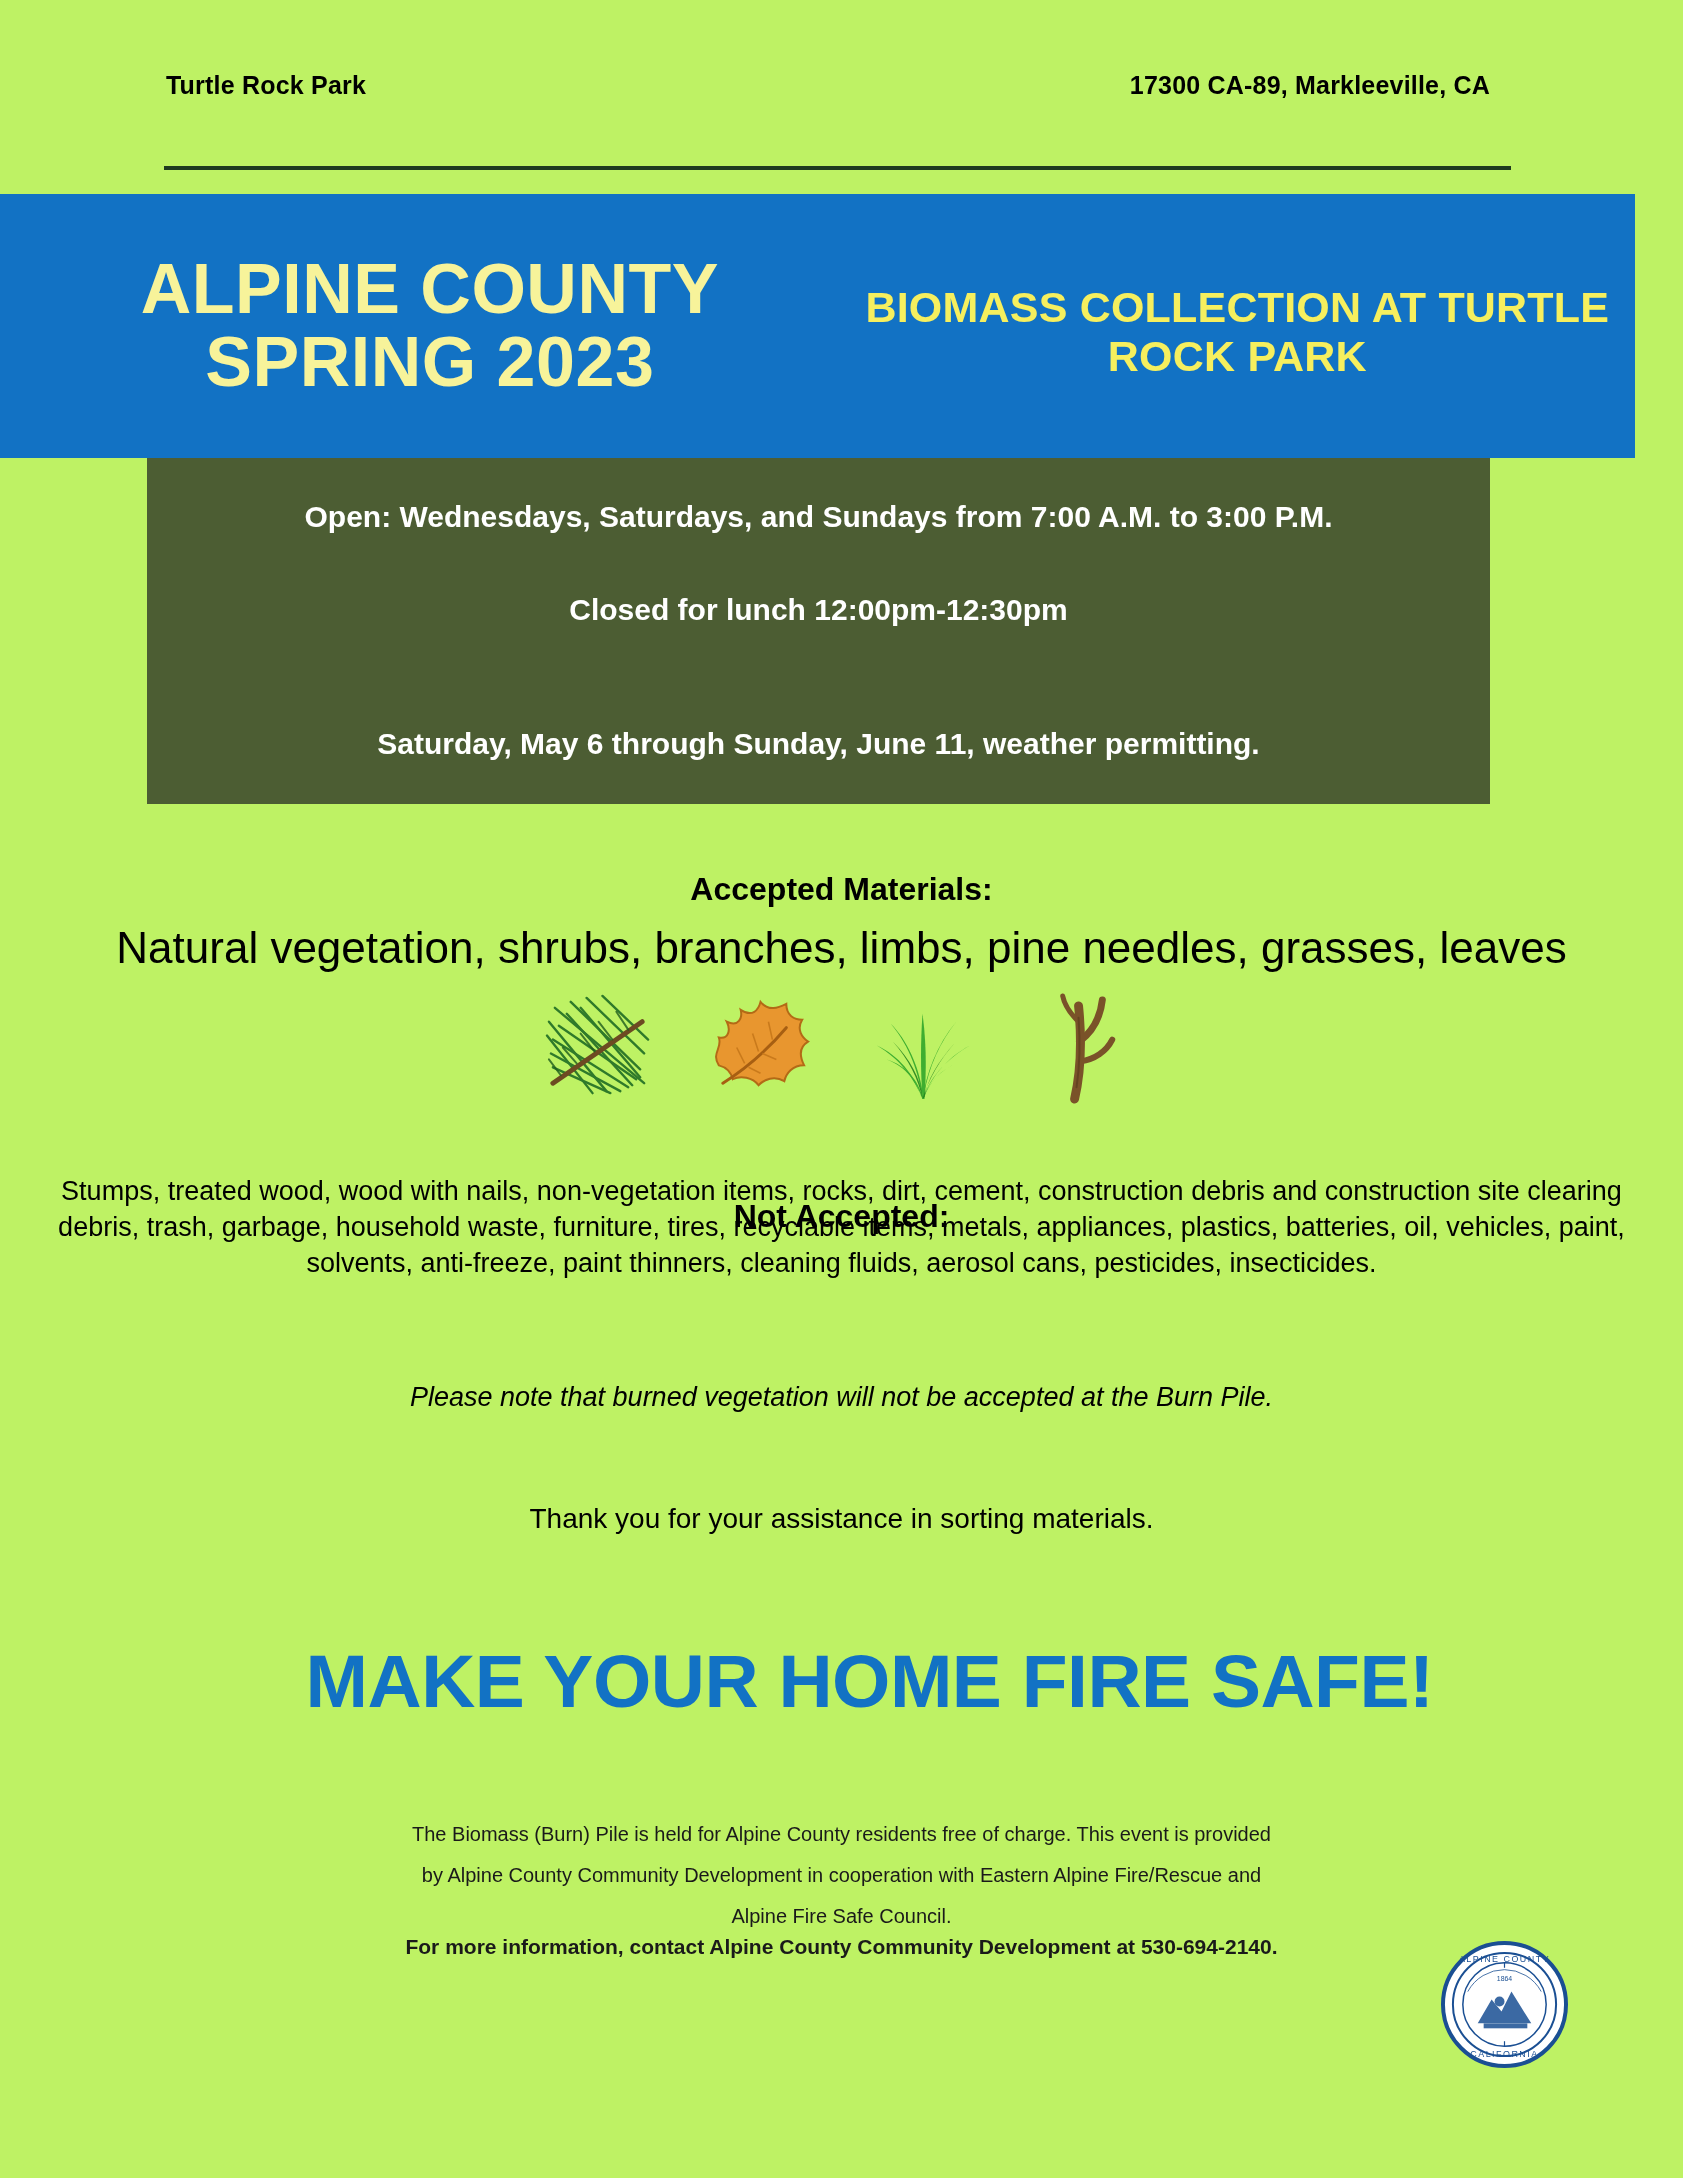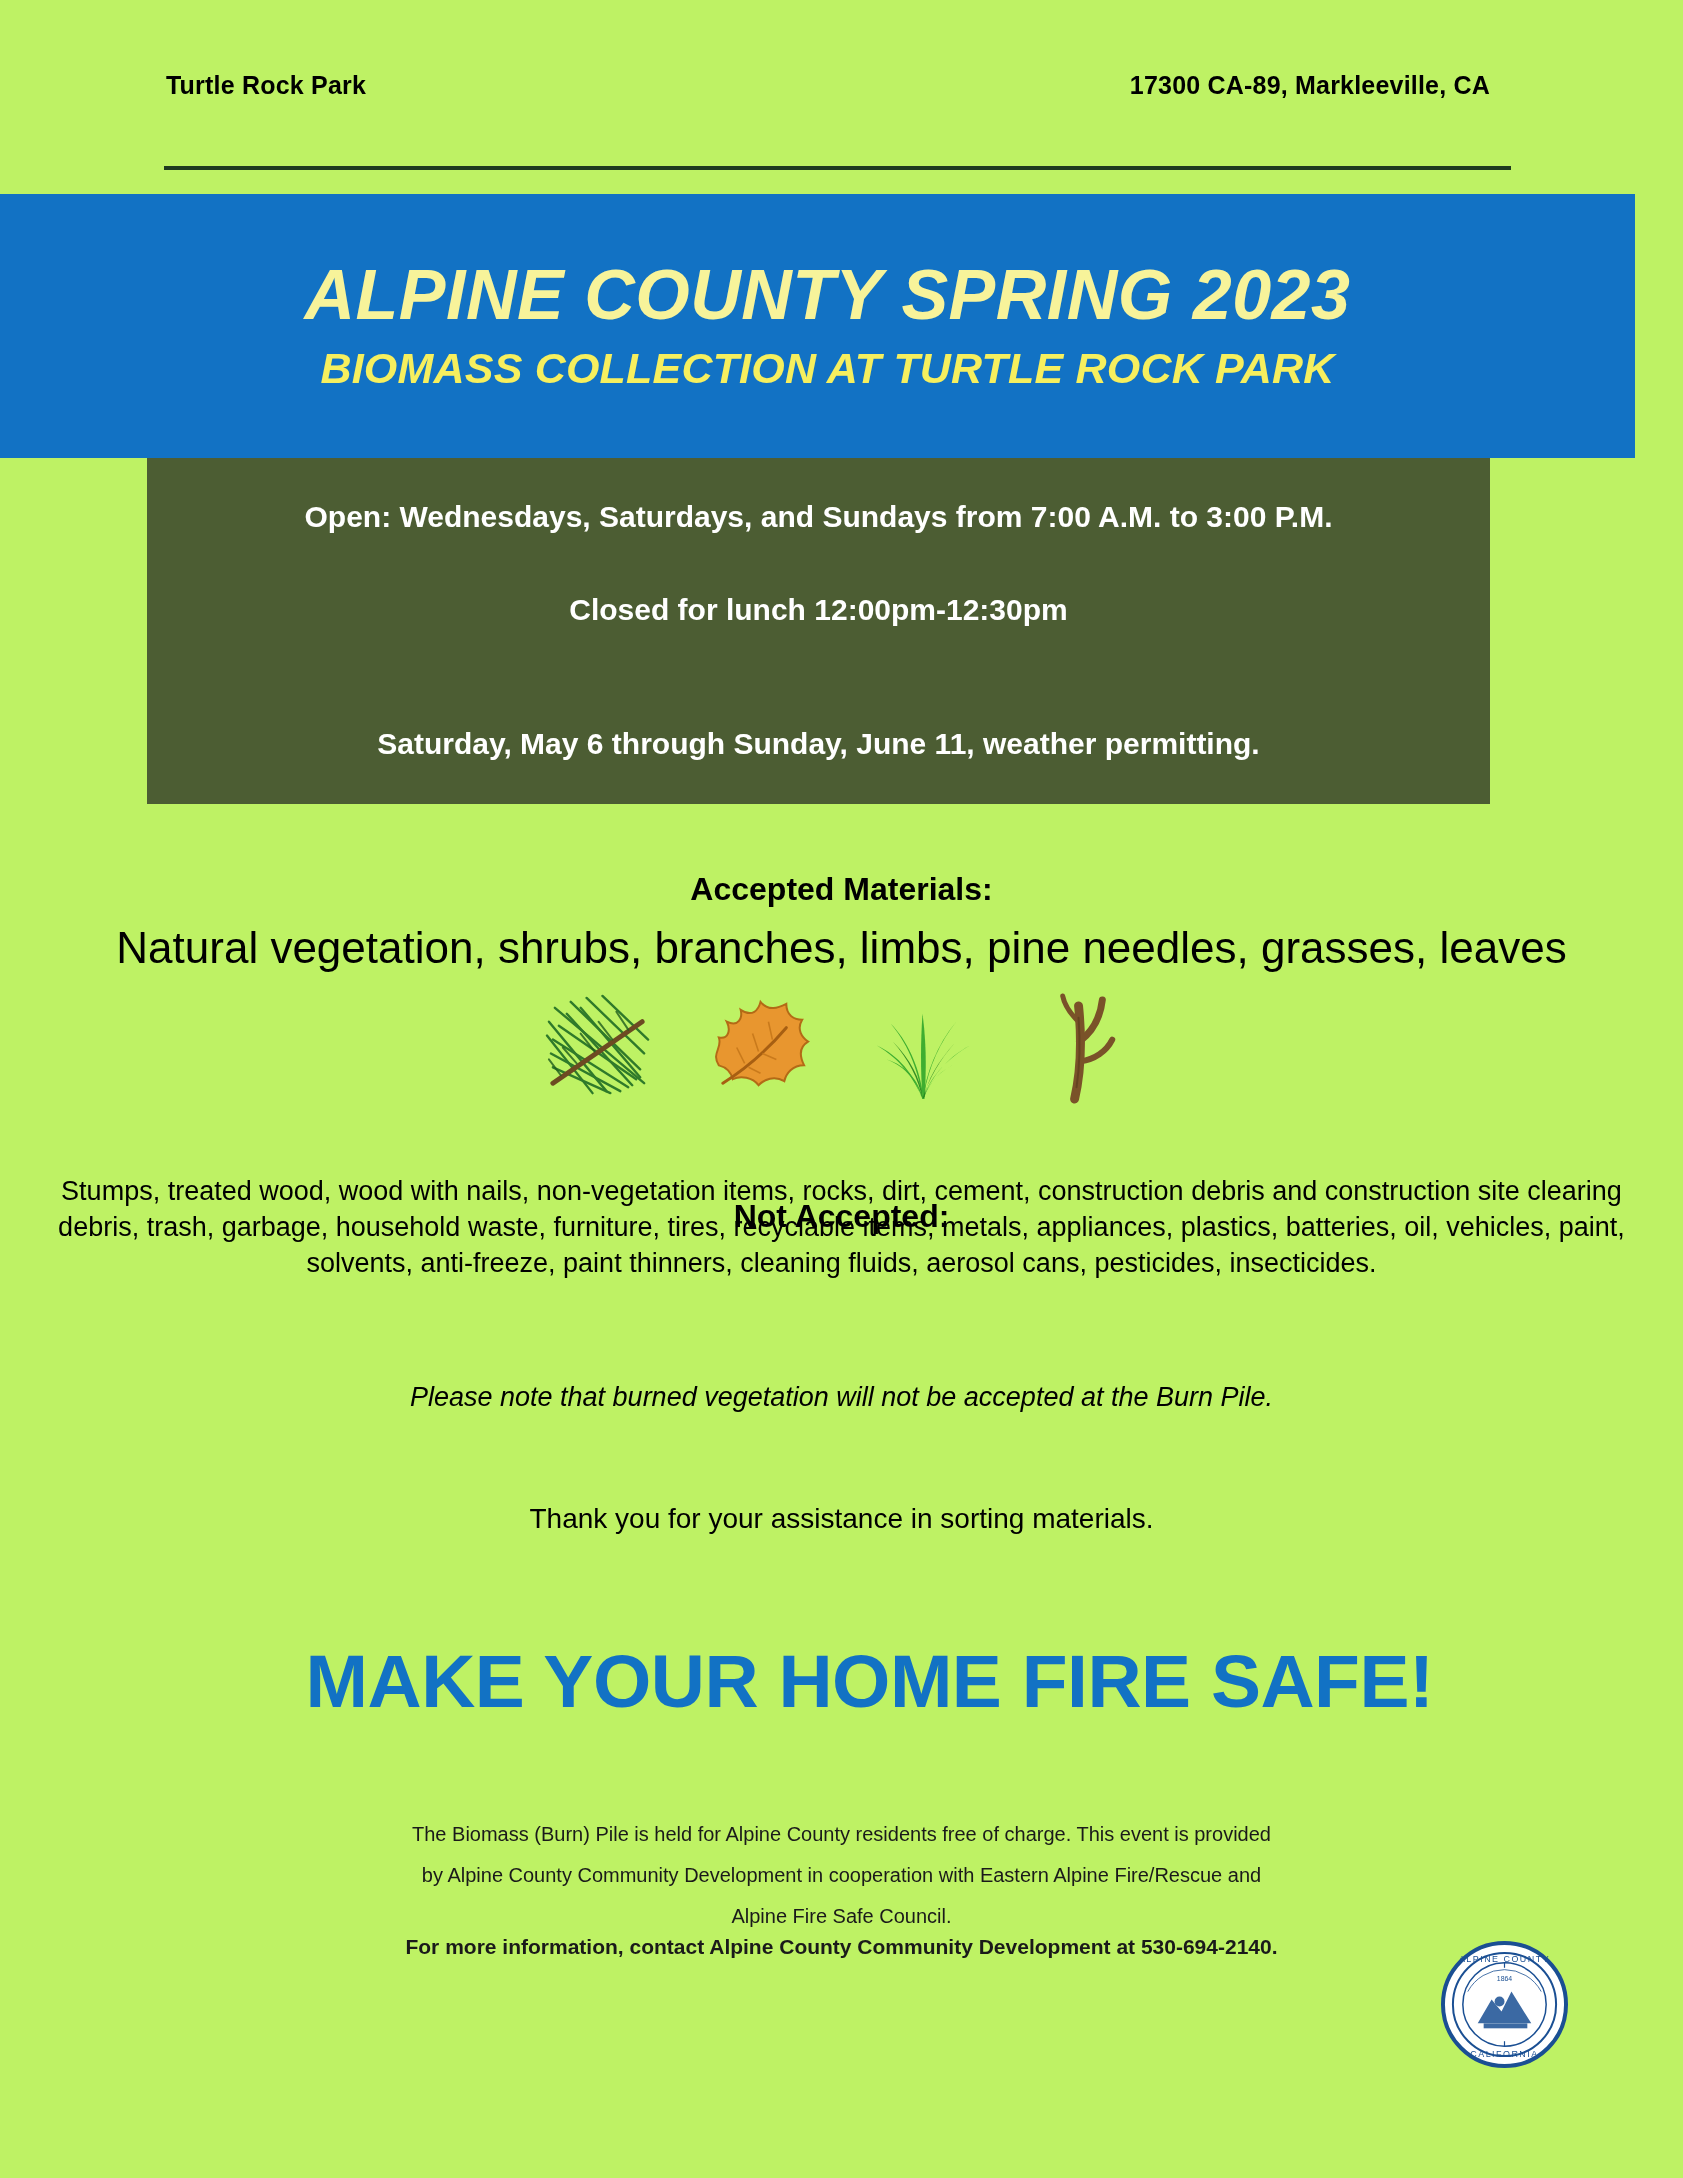--- a/index.html
+++ b/index.html
@@ -51,26 +51,25 @@
 
   
   .title-band {
     position: absolute;
     top: 194px;
     left: 0;
     width: 1635px;
     height: 264px;
     background: #1272c4;
     display: flex;
-    flex-direction: column;
-    justify-content: center;
+    flex-direction: row;
+    justify-content: flex-end;
     align-items: center;
     padding-left: 20px;
     box-sizing: border-box;
-    font-style: italic;
   }
   .title-main {
     color: #f7f39a;
     font-size: 70px;
     font-weight: bold;
     letter-spacing: 0.5px;
     line-height: 1.05;
     text-align: center;
   }
   .title-sub {

